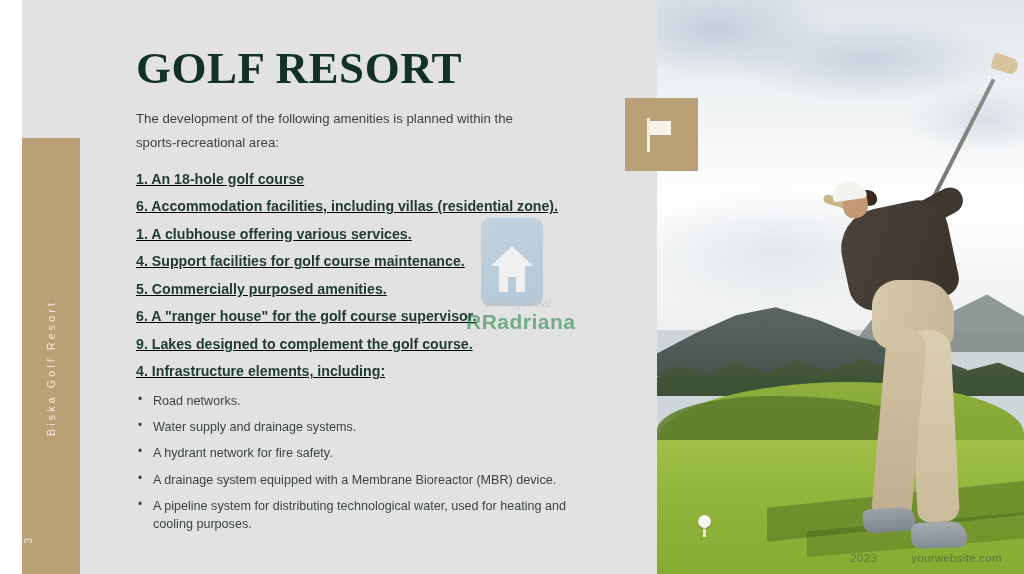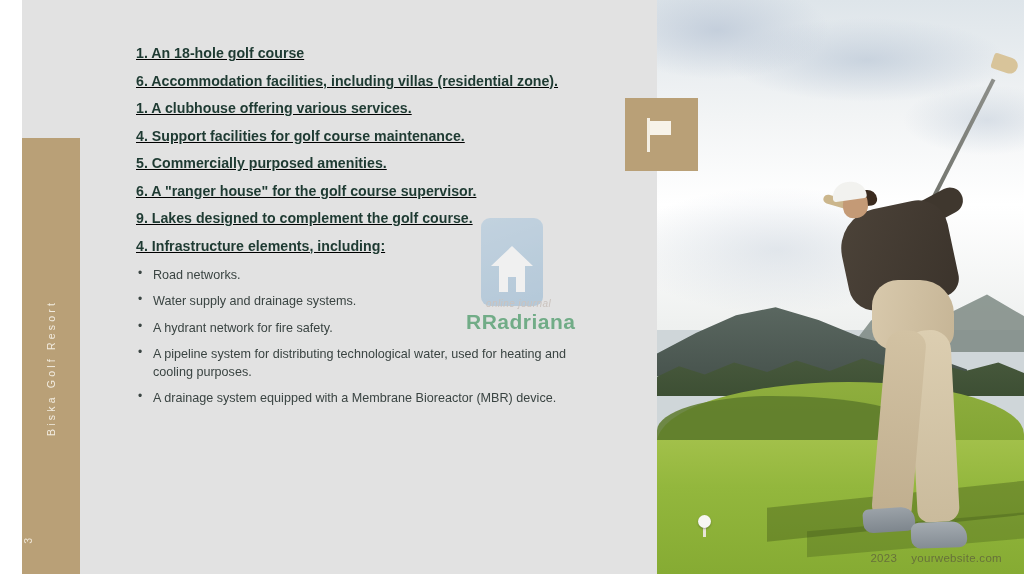--- a/index.html
+++ b/index.html
@@ -292,21 +292,21 @@
   .photo-footer {
     position: absolute;
     right: 22px; bottom: 10px;
     font-size: 11.5px;
     color: #5a5a3c;
     opacity: .72;
     letter-spacing: .3px;
     z-index: 4;
     white-space: nowrap;
   }
-  .photo-footer .yr { margin-right: 14px; }
+  .photo-footer .yr { margin-right: 34px; }
 
   
   .watermark {
     position: absolute;
     left: 472px; top: 218px;
     width: 120px; height: 120px;
     z-index: 5;
     pointer-events: none;
     opacity: .55;
   }
@@ -344,38 +344,43 @@
 <div class="slide">
 
   <div class="panel"></div>
 
   <div class="sidebar">
     <div class="sidebar-label">Biska Golf Resort</div>
     <div class="sidebar-page">3</div>
   </div>
 
   <div class="content">
+    <h1 class="title">GOLF RESORT</h1>
+    <p class="intro">
+      <span>The development of the following amenities is planned within</span>
+      <span>the sports-recreational area:</span>
+    </p>
 
     <ul class="num-list">
       <li class="num-item">1. An 18-hole golf course</li>
       <li class="num-item">6. Accommodation facilities, including villas (residential zone).</li>
       <li class="num-item">1. A clubhouse offering various services.</li>
       <li class="num-item">4. Support facilities for golf course maintenance.</li>
       <li class="num-item">5. Commercially purposed amenities.</li>
       <li class="num-item">6. A "ranger house" for the golf course supervisor.</li>
       <li class="num-item">9. Lakes designed to complement the golf course.</li>
       <li class="num-item">4. Infrastructure elements, including:</li>
     </ul>
 
     <ul class="sub-list">
       <li class="sub-item">Road networks.</li>
       <li class="sub-item">Water supply and drainage systems.</li>
       <li class="sub-item">A hydrant network for fire safety.</li>
+      <li class="sub-item">A drainage system equipped with a Membrane Bioreactor (MBR) device.</li>
       <li class="sub-item">A pipeline system for distributing technological water, used for heating and cooling purposes.</li>
-      <li class="sub-item">A drainage system equipped with a Membrane Bioreactor (MBR) device.</li>
     </ul>
   </div>
 
   <div class="flag-box">
     <svg width="30" height="34" viewBox="0 0 30 34">
       <rect x="0" y="0" width="3" height="34" fill="#f4efe3"></rect>
       <path d="M3 3 H24 V17 H3 Z" fill="#f7f3e9"></path>
     </svg>
   </div>
 

